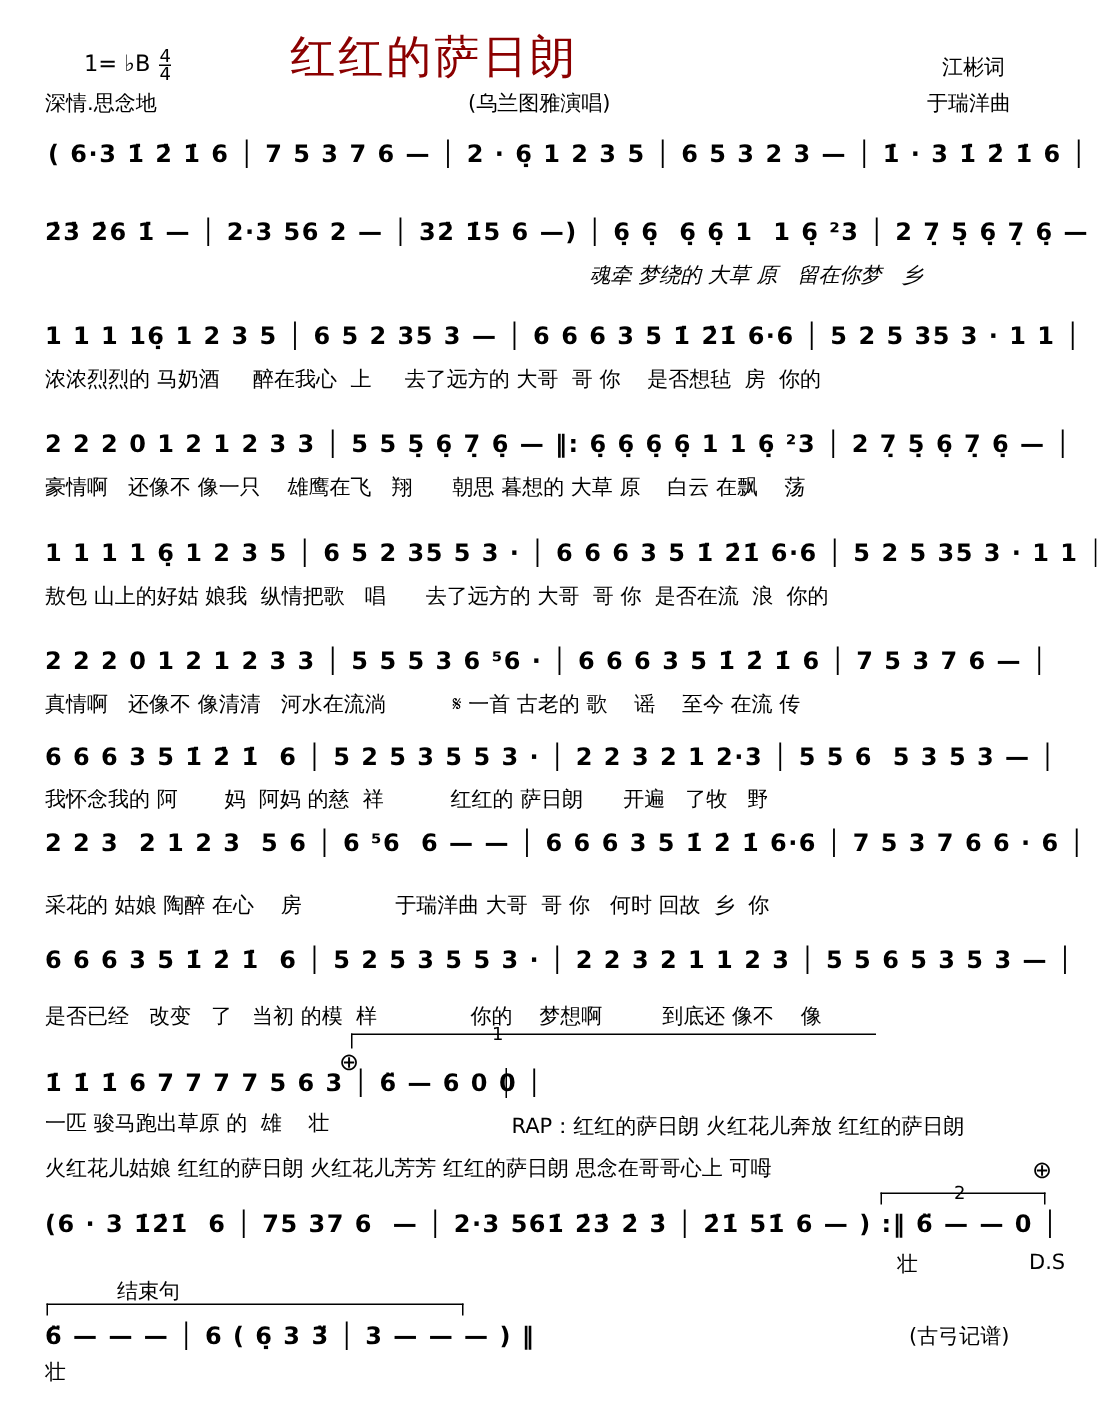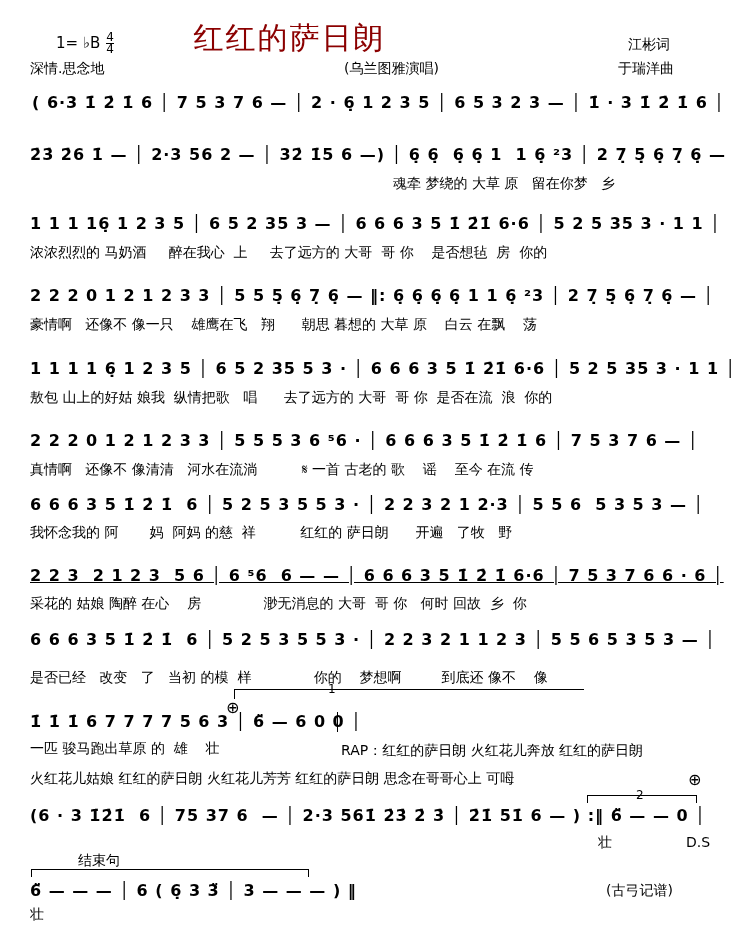--- a/index.html
+++ b/index.html
@@ -19,46 +19,46 @@
   .bar { position: absolute; width: 1px; background: #000; }
   .hline { position: absolute; height: 1px; background: #000; }
   .segno { font-size: 16px; }
 </style>
 </head>
 <body>
 
 <div class="abs title">红红的萨日朗</div>
 <div class="abs key"><span>1= ♭B</span><span class="frac"><span>4</span><span>4</span></span></div>
 <div class="abs meta" style="left:30px; top:60px;">深情.思念地</div>
-<div class="abs meta" style="left:312px; top:60px;margin-left:32px;">(乌兰图雅演唱)</div>
+<div class="abs meta" style="left:312px; top:60px;">(乌兰图雅演唱)</div>
 <div class="abs meta" style="left:628px; top:36px;">江彬词</div>
 <div class="abs meta" style="left:618px; top:60px;">于瑞洋曲</div>
 
 <div class="abs notes" style="left:32px; top:93px;">( 6·3 1̇ 2̇ 1̇ 6 │ 7 5 3 7 6 — │ 2 · 6̣ 1 2 3 5 │ 6 5 3 2 3 — │ 1̇ · 3 1̇ 2̇ 1̇ 6 │</div>
 
 <div class="abs notes" style="left:30px; top:145px;">2̇3̇ 2̇6 1̇ — │ 2·3 56 2 — │ 32̇ 1̇5 6 —) │ 6̣ 6̣  6̣ 6̣ 1  1 6̣ ²3 │ 2 7̣ 5̣ 6̣ 7̣ 6̣ — │</div>
-<div class="abs lyrics" style="left:393px; top:175px;">魂牵 梦绕的 大草 原   留在你梦   乡</div>
+<div class="abs lyrics" style="left:393px; top:175px;font-style:italic;">魂牵 梦绕的 大草 原   留在你梦   乡</div>
 
 <div class="abs notes" style="left:30px; top:214px;">1 1 1 16̣ 1 2 3 5 │ 6 5 2 35 3 — │ 6 6 6 3 5 1̇ 2̇1̇ 6·6 │ 5 2 5 35 3 · 1 1 │</div>
 <div class="abs lyrics" style="left:30px; top:244px;">浓浓烈烈的 马奶酒     醉在我心  上     去了远方的 大哥  哥 你    是否想毡  房  你的</div>
 
 <div class="abs notes" style="left:30px; top:286px;">2 2 2 0 1 2 1 2 3 3 │ 5 5 5̣ 6̣ 7̣ 6̣ — ‖: 6̣ 6̣ 6̣ 6̣ 1 1 6̣ ²3 │ 2 7̣ 5̣ 6̣ 7̣ 6̣ — │</div>
 <div class="abs lyrics" style="left:30px; top:316px;">豪情啊   还像不 像一只    雄鹰在飞   翔      朝思 暮想的 大草 原    白云 在飘    荡</div>
 
 <div class="abs notes" style="left:30px; top:359px;">1 1 1 1 6̣ 1 2 3 5 │ 6 5 2 35 5 3 · │ 6 6 6 3 5 1̇ 2̇1̇ 6·6 │ 5 2 5 35 3 · 1 1 │</div>
 <div class="abs lyrics" style="left:30px; top:389px;">敖包 山上的好姑 娘我  纵情把歌   唱      去了远方的 大哥  哥 你  是否在流  浪  你的</div>
 
 <div class="abs notes" style="left:30px; top:431px;">2 2 2 0 1 2 1 2 3 3 │ 5 5 5 3 6 ⁵6 · │ 6 6 6 3 5 1̇ 2̇ 1̇ 6 │ 7 5 3 7 6 — │</div>
 <div class="abs lyrics" style="left:30px; top:461px;">真情啊   还像不 像清清   河水在流淌          𝄋 一首 古老的 歌    谣    至今 在流 传</div>
 
 <div class="abs notes" style="left:30px; top:495px;">6 6 6 3 5 1̇ 2̇ 1̇  6 │ 5 2 5 3 5 5 3 · │ 2 2 3 2 1 2·3 │ 5 5 6  5 3 5 3 — │</div>
 <div class="abs lyrics" style="left:30px; top:524px;">我怀念我的 阿       妈  阿妈 的慈  祥          红红的 萨日朗      开遍   了牧   野</div>
 
-<div class="abs notes" style="left:30px; top:566px;text-decoration:underline;">2 2 3  2 1 2 3  5 6 │ 6 ⁵6  6 — — │ 6 6 6 3 5 1̇ 2̇ 1̇ 6·6 │ 7 5 3 7 6 6 · 6 │</div>
-<div class="abs lyrics" style="left:30px; top:595px;">采花的 姑娘 陶醉 在心    房              渺无消息的 大哥  哥 你   何时 回故  乡  你</div>
+<div class="abs notes" style="left:30px; top:552px;">2 2 3  2 1 2 3  5 6 │ 6 ⁵6  6 — — │ 6 6 6 3 5 1̇ 2̇ 1̇ 6·6 │ 7 5 3 7 6 6 · 6 │</div>
+<div class="abs lyrics" style="left:30px; top:595px;">采花的 姑娘 陶醉 在心    房              于瑞洋曲 大哥  哥 你   何时 回故  乡  你</div>
 
 <div class="abs notes" style="left:30px; top:630px;">6 6 6 3 5 1̇ 2̇ 1̇  6 │ 5 2 5 3 5 5 3 · │ 2 2 3 2 1 1 2 3 │ 5 5 6 5 3 5 3 — │</div>
 <div class="abs lyrics" style="left:30px; top:669px;">是否已经   改变   了   当初 的模  样              你的    梦想啊         到底还 像不    像</div>
 
 <div class="hline" style="left:234px; top:689px; width:350px;"></div>
 <div class="bar" style="left:234px; top:689px; height:10px;"></div>
 <div class="abs small" style="left:328px; top:682px;">1</div>
 
 <div class="abs segno" style="left:226px; top:698px;">⊕</div>
 <div class="abs notes" style="left:30px; top:712px;">1̇ 1̇ 1̇ 6 7 7 7 7 5 6 3 │ 6̈ — 6 0 0 │</div>

